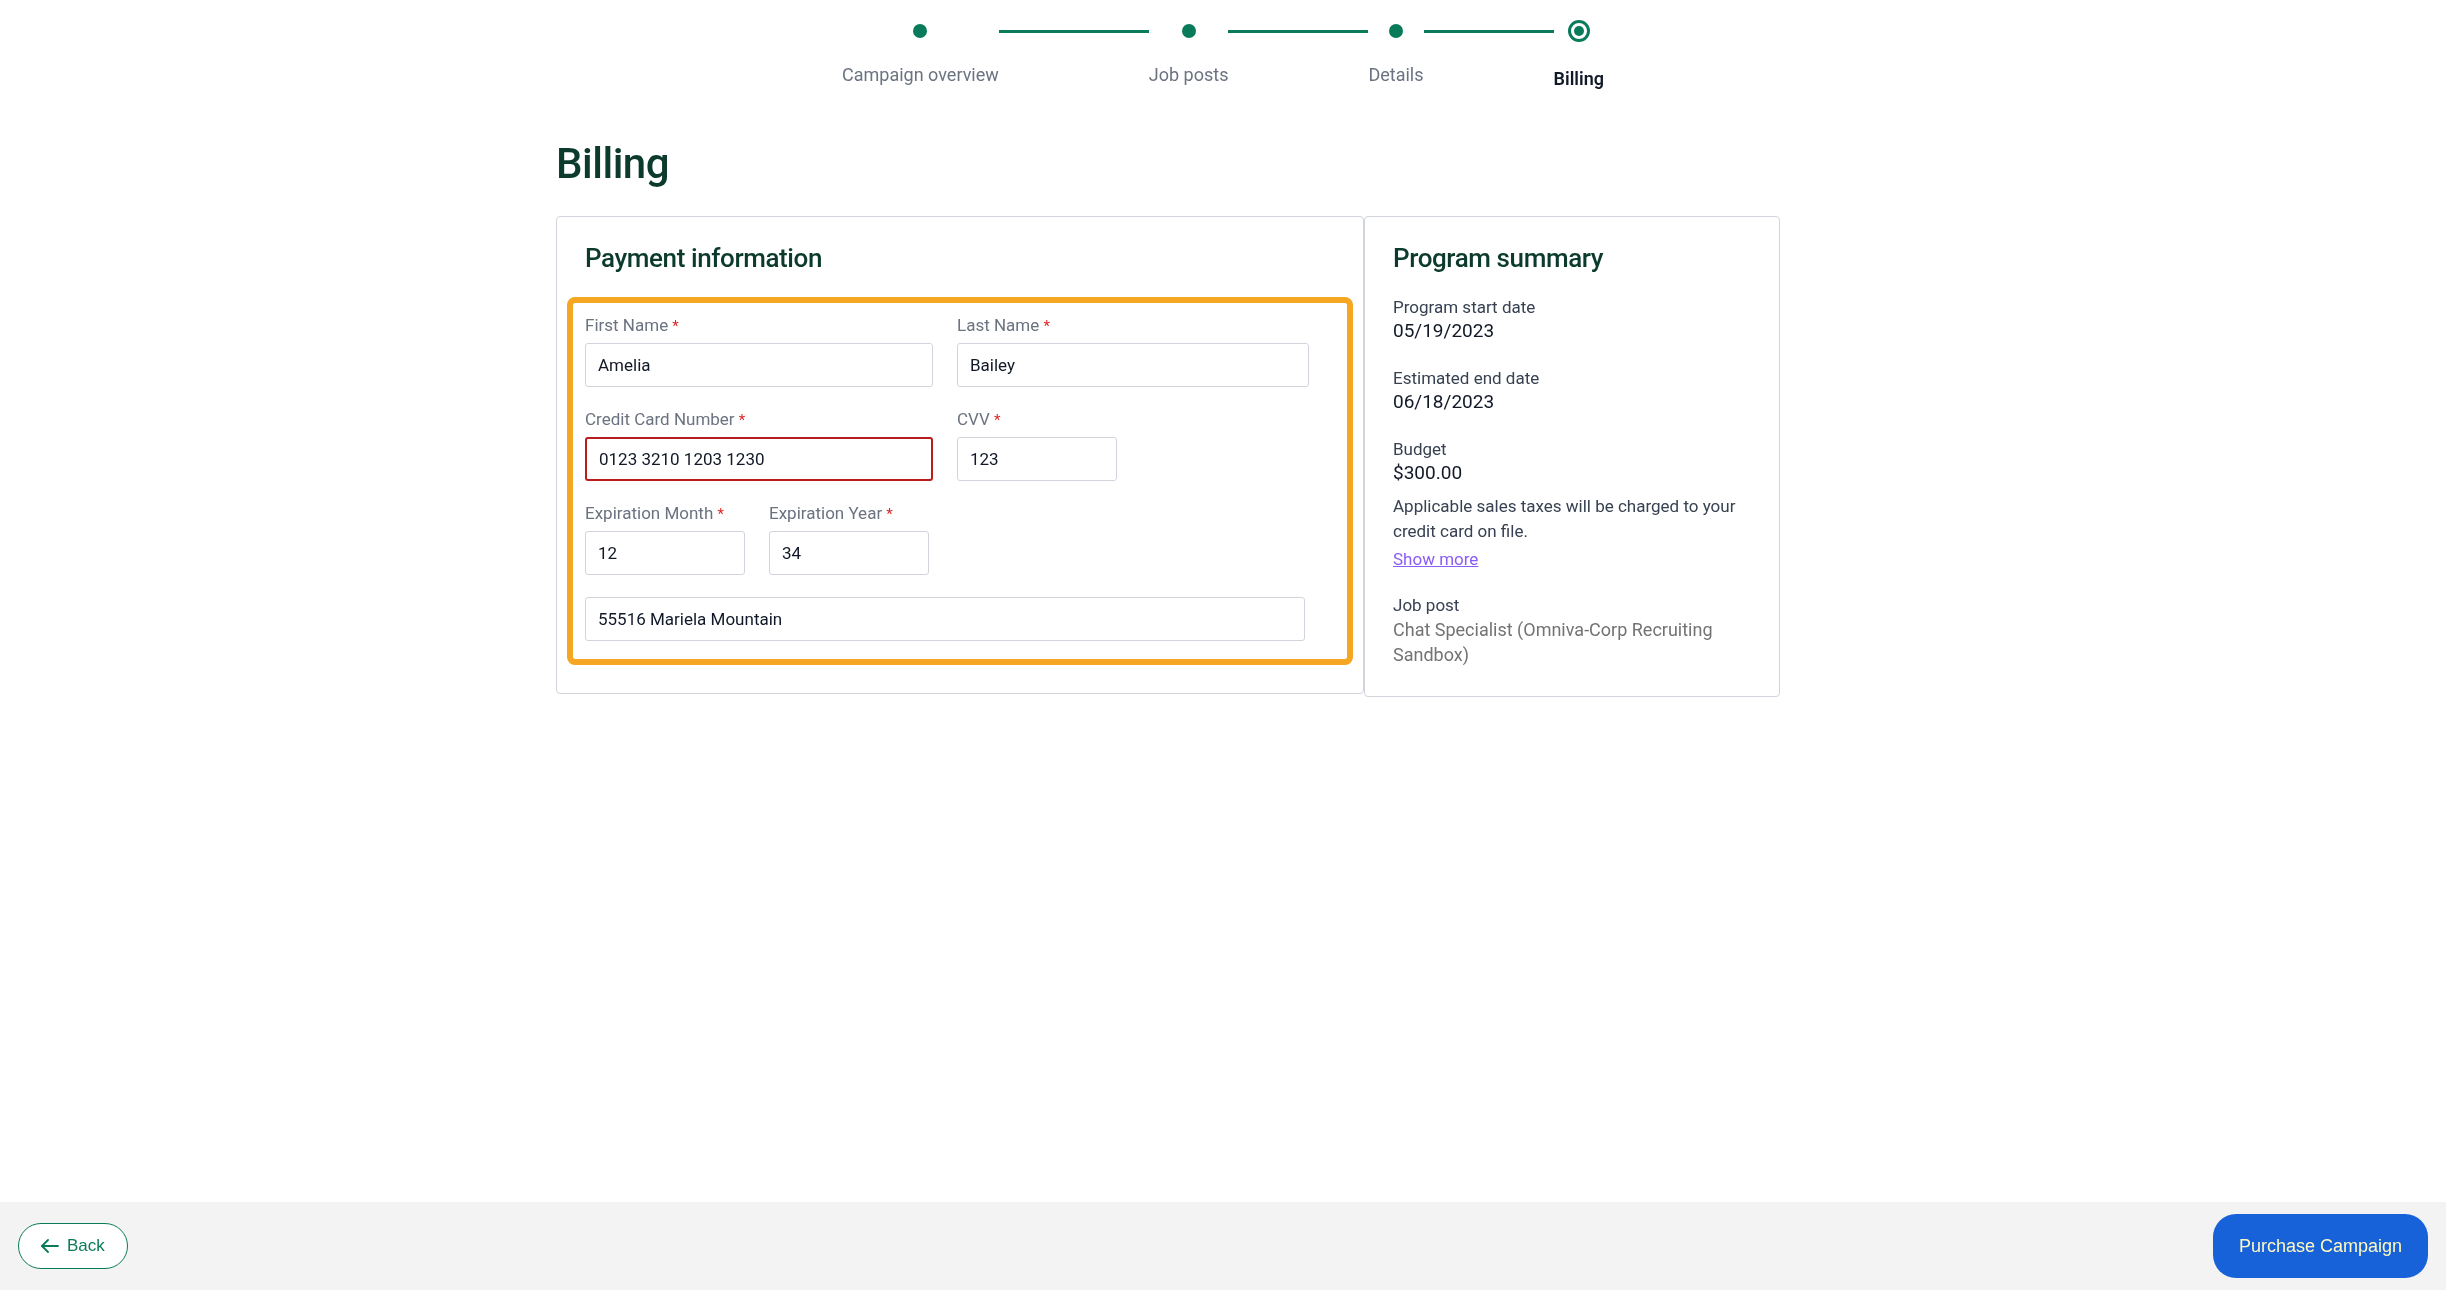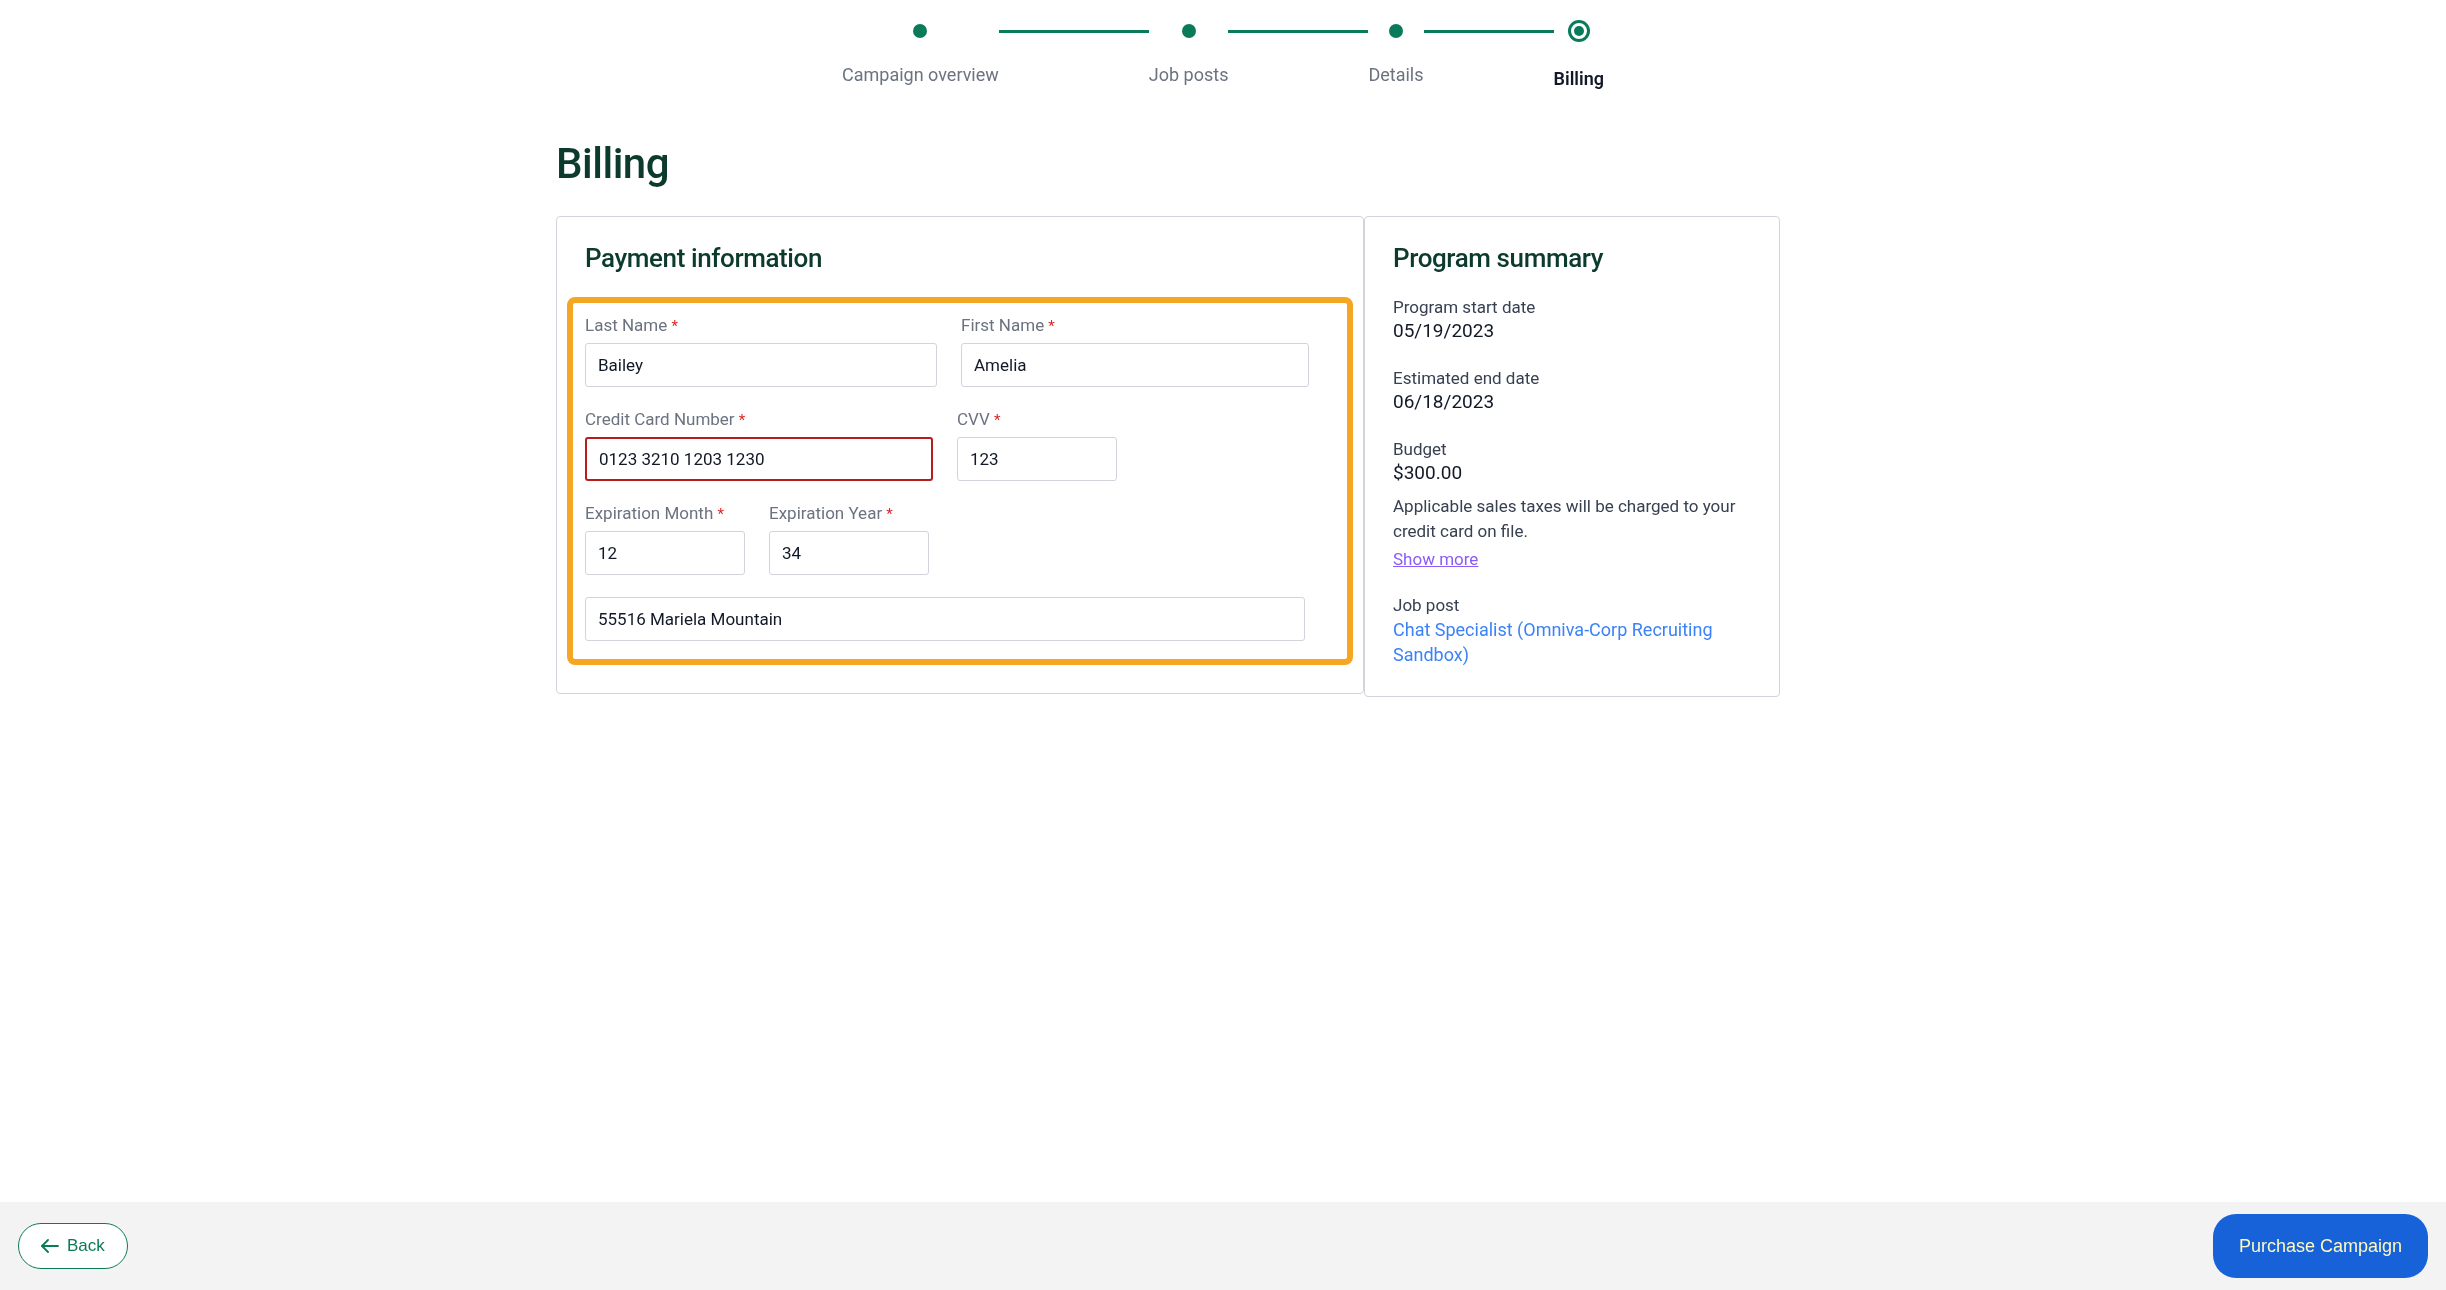--- a/index.html
+++ b/index.html
@@ -162,21 +162,21 @@
   .show-more {
     display: inline-block;
     margin-top: 6px;
     color: #8b5cf6;
     font-size: 17px;
     text-decoration: underline;
     cursor: pointer;
   }
   .jobpost-title {
     font-size: 18px;
-    color: #3b82f6;
+    color: #737373;
     line-height: 1.4;
     margin-top: 2px;
   }
   
   .footer {
     position: fixed;
     left: 0;
     right: 0;
     bottom: 0;
     height: 88px;
@@ -253,29 +253,29 @@
     <div class="columns">
 
       <div class="card left-card">
         <div class="card-title">Payment information</div>
 
         <div class="highlight-box">
 
           <div class="form-row">
             <div class="form-group">
               <label class="form-label">
+                <span>First Name</span> <span class="req">*</span>
+              </label>
+              <input class="text-input w-348" type="text" value="Amelia" style="">
+            </div>
+            <div class="form-group">
+              <label class="form-label">
                 <span>Last Name</span> <span class="req">*</span>
               </label>
               <input class="text-input w-352" type="text" value="Bailey" style="">
-            </div>
-            <div class="form-group">
-              <label class="form-label">
-                <span>First Name</span> <span class="req">*</span>
-              </label>
-              <input class="text-input w-348" type="text" value="Amelia" style="">
             </div>
           </div>
 
           <div class="form-row">
             <div class="form-group">
               <label class="form-label">
                 <span>Credit Card Number</span> <span class="req">*</span>
               </label>
               <input class="text-input active w-348" type="text" value="0123 3210 1203 1230 " style="">
             </div>

